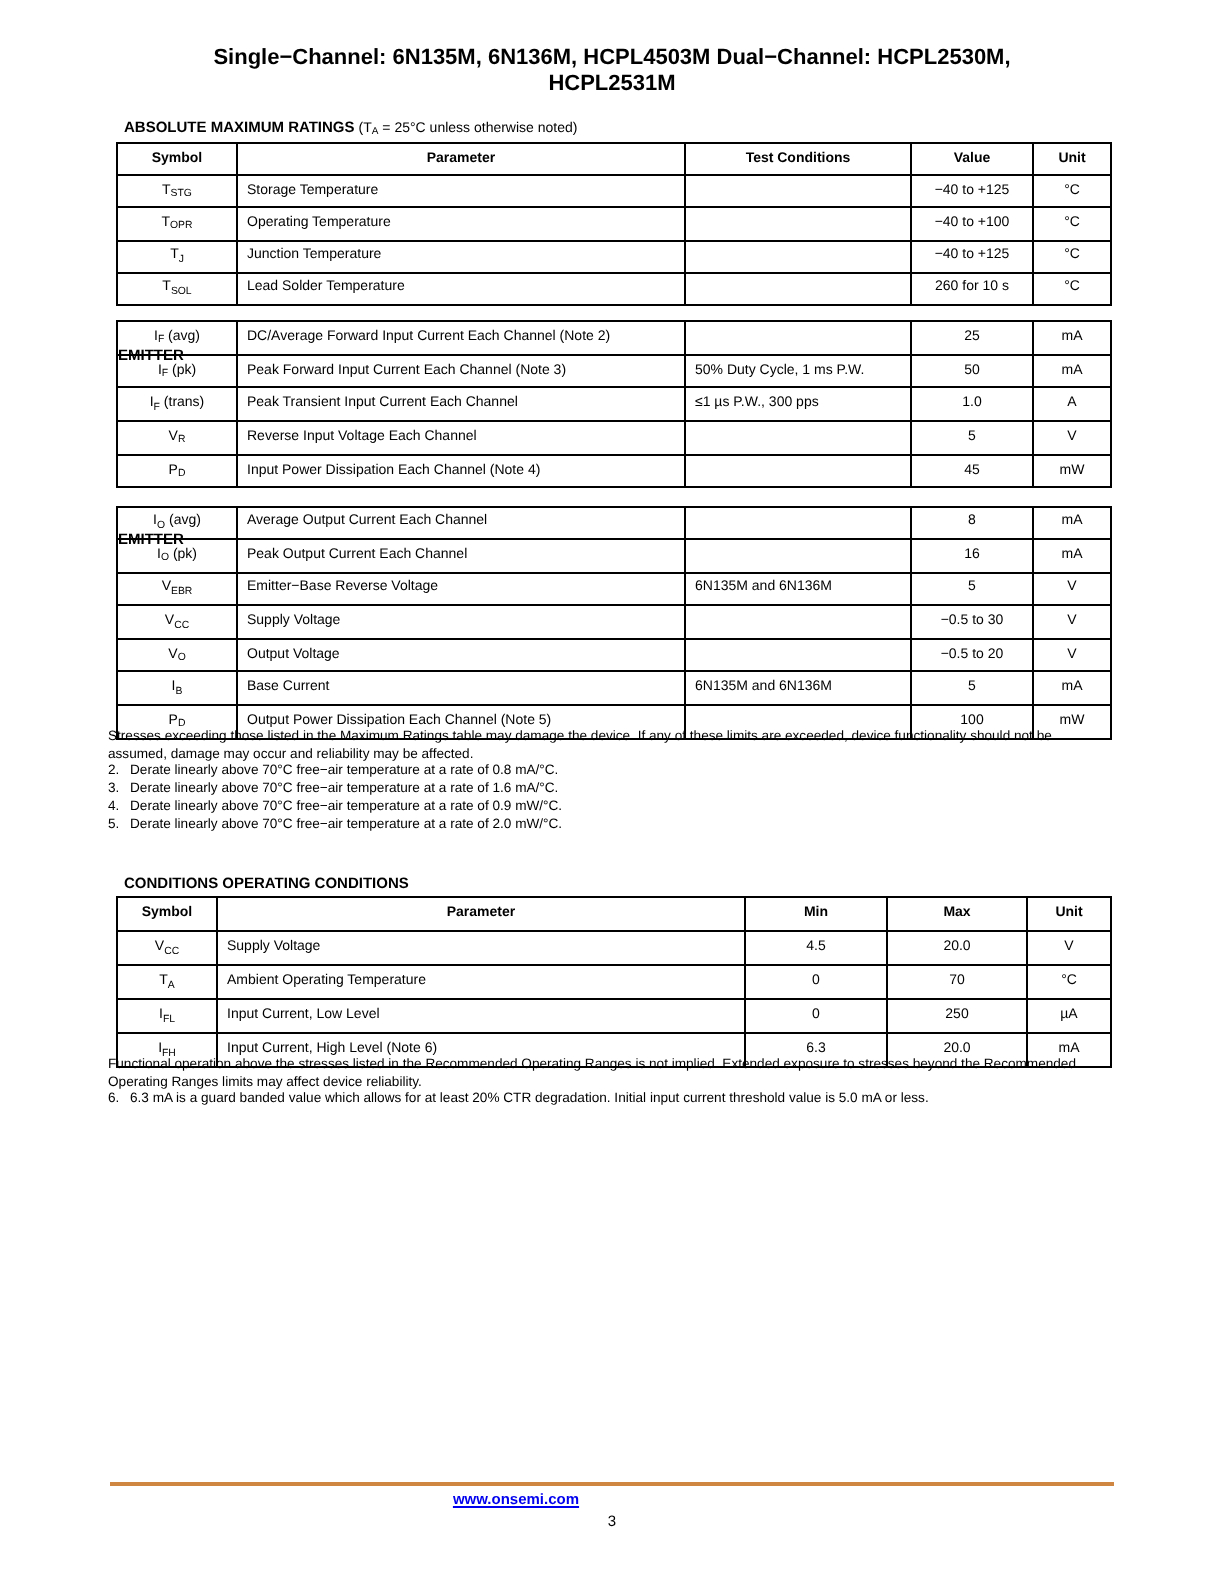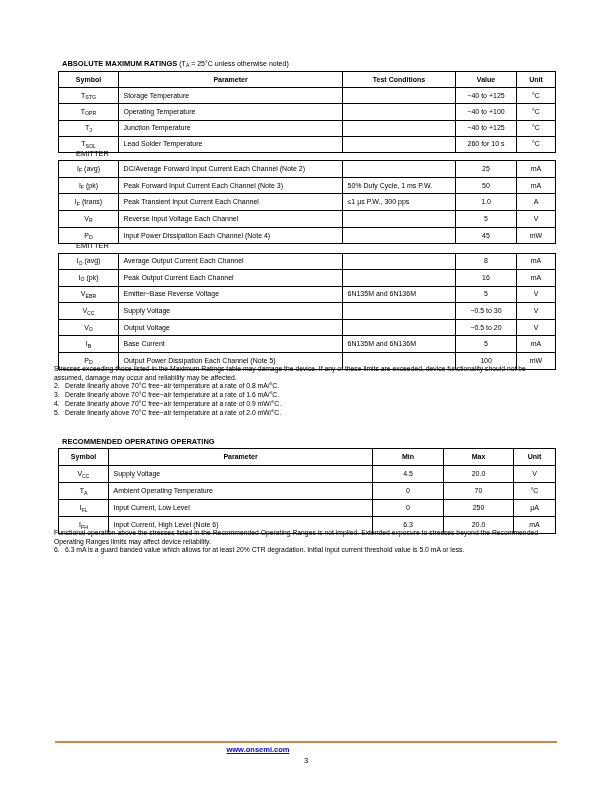--- a/index.html
+++ b/index.html
@@ -1,20 +1,20 @@
 <!DOCTYPE html>
 <html><head>
 <meta charset="utf-8">
 <style>
   html,body{margin:0;padding:0;background:#e8e8e8;}
   .page{position:relative;width:612px;height:792px;background:#ffffff;font-family:"Liberation Sans",sans-serif;color:#000;overflow:hidden;}
   .title{position:absolute;top:23px;left:0;width:612px;text-align:center;font-weight:bold;font-size:11px;line-height:12.5px;}
   .shead{position:absolute;left:62px;font-size:7.5px;font-weight:bold;white-space:nowrap;}
   .shead .cond{font-weight:normal;font-size:7px;margin-left:2px;}
-  .tlabel{position:absolute;left:76px;font-size:7.5px;font-weight:normal;}
+  .tlabel{position:absolute;left:59px;font-size:7.5px;font-weight:bold;margin-top:24px;}
   table.ds{position:absolute;left:58px;width:497px;border-collapse:collapse;table-layout:fixed;border:1.5px solid #000;}
   .ds td,.ds th{border:1px solid #000;font-size:7px;line-height:8px;vertical-align:middle;padding:0;overflow:hidden;white-space:nowrap;}
   .ds th{font-weight:bold;text-align:center;font-size:7px;}
   .c-l{text-align:left;padding-left:4.5px !important;}
   .c-c{text-align:center;}
   .t1 td,.t1 th{height:15.2px;}
   .t2 td{height:15.7px;}
   .t3 td{height:15.6px;}
   .t4 td,.t4 th{height:16px;}
   sub{font-size:5.2px;vertical-align:baseline;position:relative;top:1.5px;letter-spacing:0;}
@@ -26,20 +26,24 @@
   .footer-rule{position:absolute;left:55px;width:502px;height:2px;}
   .footer-link{position:absolute;top:745px;left:0;width:516px;text-align:center;font-size:7.5px;font-weight:bold;line-height:9px;}
   .footer-link a{text-decoration:underline;cursor:pointer;}
   .footer-page{position:absolute;top:756px;left:0;width:612px;text-align:center;font-size:7.5px;line-height:9px;}
 </style>
 </head>
 <body>
 
 <div class="page">
 
+  <div class="title">
+    <div>Single−Channel: 6N135M, 6N136M, HCPL4503M Dual−Channel: HCPL2530M,</div>
+    <div>HCPL2531M</div>
+  </div>
 
   <div class="shead" style="top:59px">
     <span>ABSOLUTE MAXIMUM RATINGS</span><span class="cond"><span>(T</span><sub>A</sub><span> = 25°C unless otherwise noted)</span></span>
   </div>
 
   <table class="ds t1" style="top:71px">
     <colgroup>
         <col style="width:60px">
         <col style="width:224px">
         <col style="width:113px">
@@ -210,21 +214,21 @@
     <div class="note-item">
         <span class="note-num">4.</span>
         <span class="note-text">Derate linearly above 70°C free−air temperature at a rate of 0.9 mW/°C.</span>
       </div>
     <div class="note-item">
         <span class="note-num">5.</span>
         <span class="note-text">Derate linearly above 70°C free−air temperature at a rate of 2.0 mW/°C.</span>
       </div>
   </div>
 
-  <div class="shead" style="top:437px">RECOMMENDED OPERATING OPERATING</div>
+  <div class="shead" style="top:437px">CONDITIONS OPERATING CONDITIONS</div>
 
   <table class="ds t4" style="top:448px">
     <colgroup>
         <col style="width:50px">
         <col style="width:264px">
         <col style="width:71px">
         <col style="width:70px">
         <col style="width:42px">
       </colgroup>
     <tbody>

